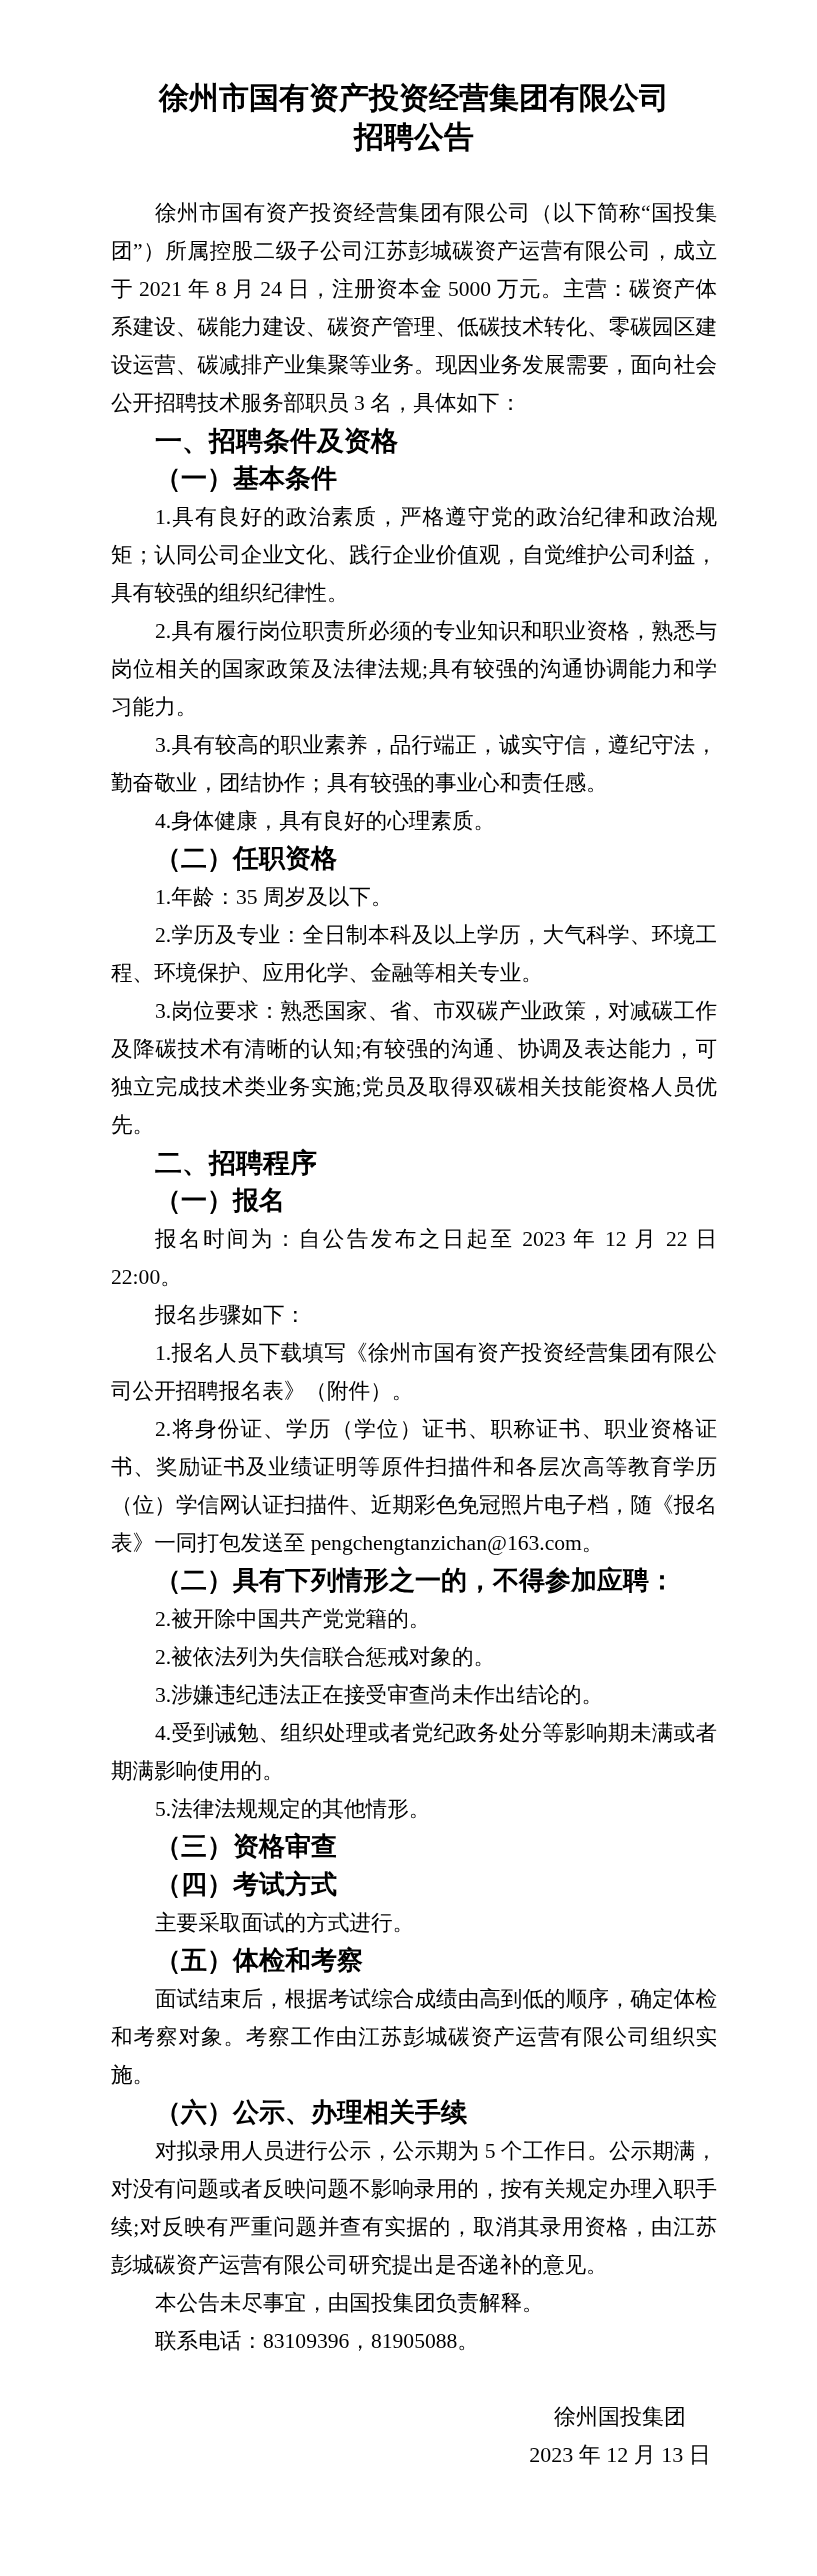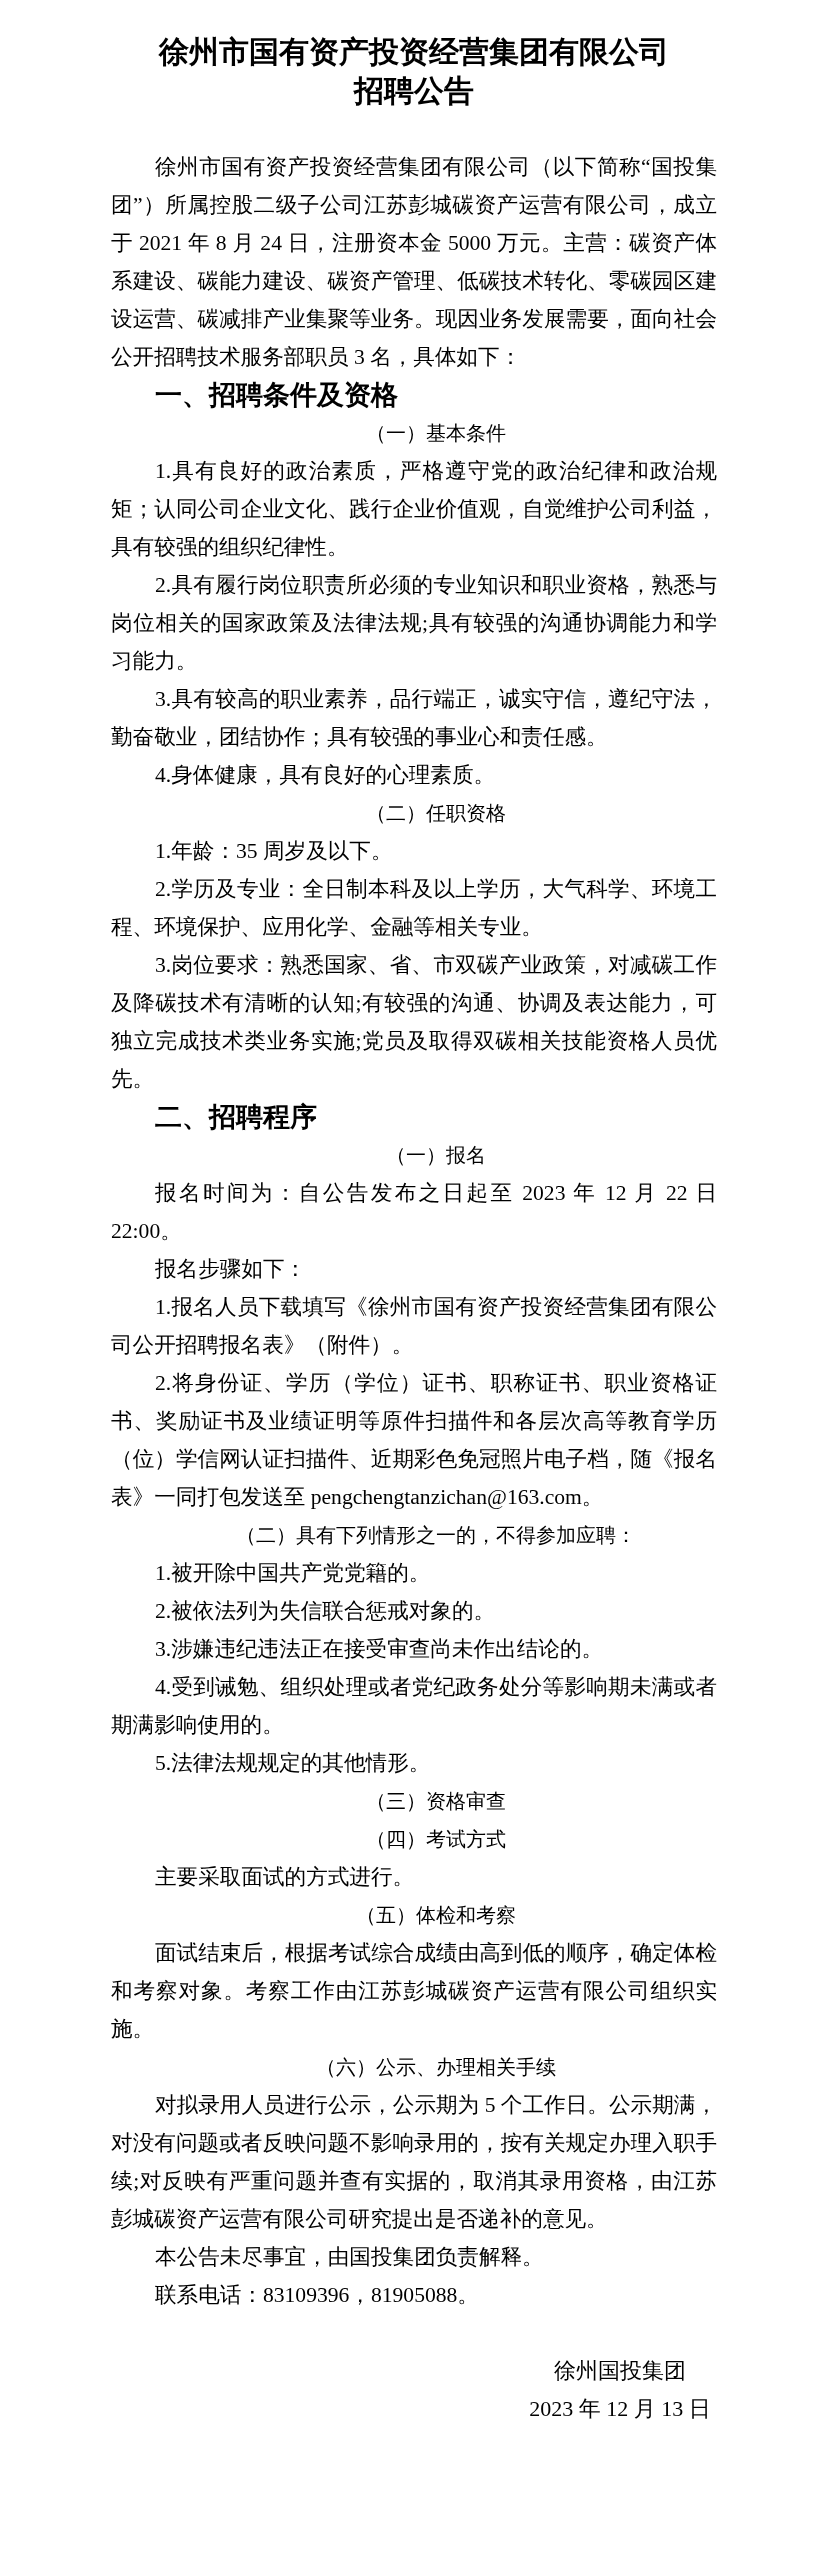--- a/index.html
+++ b/index.html
@@ -15,21 +15,21 @@
     font-family: "Liberation Serif", "DejaVu Serif", serif;
   }
   .page {
     position: relative;
     width: 818px;
     height: 2649px;
     background: #ffffff;
   }
   .doc-title {
     margin: 0 101px 0 111px;
-    padding-top: 32px;
+    padding-top: 78px;
     text-align: center;
     font-weight: bold;
     font-size: 30px;
     line-height: 39px;
     font-family: "Liberation Serif", "DejaVu Serif", serif;
   }
   .content {
     margin: 38px 101px 12px 111px;
   }
   .content p {
@@ -40,23 +40,23 @@
     text-indent: 44px;
     word-break: break-word;
   }
   .content p.h1 {
     font-family: "Liberation Sans", "DejaVu Sans", sans-serif;
     font-size: 27px;
     font-weight: bold;
     text-align: left;
   }
   .content p.h2 {
-    font-weight: normal;
-    font-size: 20px;
-    text-align: center;
+    font-weight: bold;
+    font-size: 26px;
+    text-align: left;
   }
   .signature {
     margin: 38px 101px 0 111px;
     text-align: right;
     font-size: 22px;
     line-height: 38px;
   }
   .signature .org-line {
     padding-right: 31px;
   }
@@ -86,21 +86,21 @@
     <p>1.年龄：35 周岁及以下。</p>
     <p>2.学历及专业：全日制本科及以上学历，大气科学、环境工程、环境保护、应用化学、金融等相关专业。</p>
     <p>3.岗位要求：熟悉国家、省、市双碳产业政策，对减碳工作及降碳技术有清晰的认知;有较强的沟通、协调及表达能力，可独立完成技术类业务实施;党员及取得双碳相关技能资格人员优先。</p>
     <p class="h1">二、招聘程序</p>
     <p class="h2">（一）报名</p>
     <p>报名时间为：自公告发布之日起至 2023 年 12 月 22 日 22:00。</p>
     <p>报名步骤如下：</p>
     <p>1.报名人员下载填写《徐州市国有资产投资经营集团有限公司公开招聘报名表》（附件）。</p>
     <p>2.将身份证、学历（学位）证书、职称证书、职业资格证书、奖励证书及业绩证明等原件扫描件和各层次高等教育学历（位）学信网认证扫描件、近期彩色免冠照片电子档，随《报名表》一同打包发送至 pengchengtanzichan@163.com。</p>
     <p class="h2">（二）具有下列情形之一的，不得参加应聘：</p>
-    <p>1.被开除中国共产党党籍的。</p>
+    <p>2.被开除中国共产党党籍的。</p>
     <p>2.被依法列为失信联合惩戒对象的。</p>
     <p>3.涉嫌违纪违法正在接受审查尚未作出结论的。</p>
     <p>4.受到诫勉、组织处理或者党纪政务处分等影响期未满或者期满影响使用的。</p>
     <p>5.法律法规规定的其他情形。</p>
     <p class="h2">（三）资格审查</p>
     <p class="h2">（四）考试方式</p>
     <p>主要采取面试的方式进行。</p>
     <p class="h2">（五）体检和考察</p>
     <p>面试结束后，根据考试综合成绩由高到低的顺序，确定体检和考察对象。考察工作由江苏彭城碳资产运营有限公司组织实施。</p>
     <p class="h2">（六）公示、办理相关手续</p>

